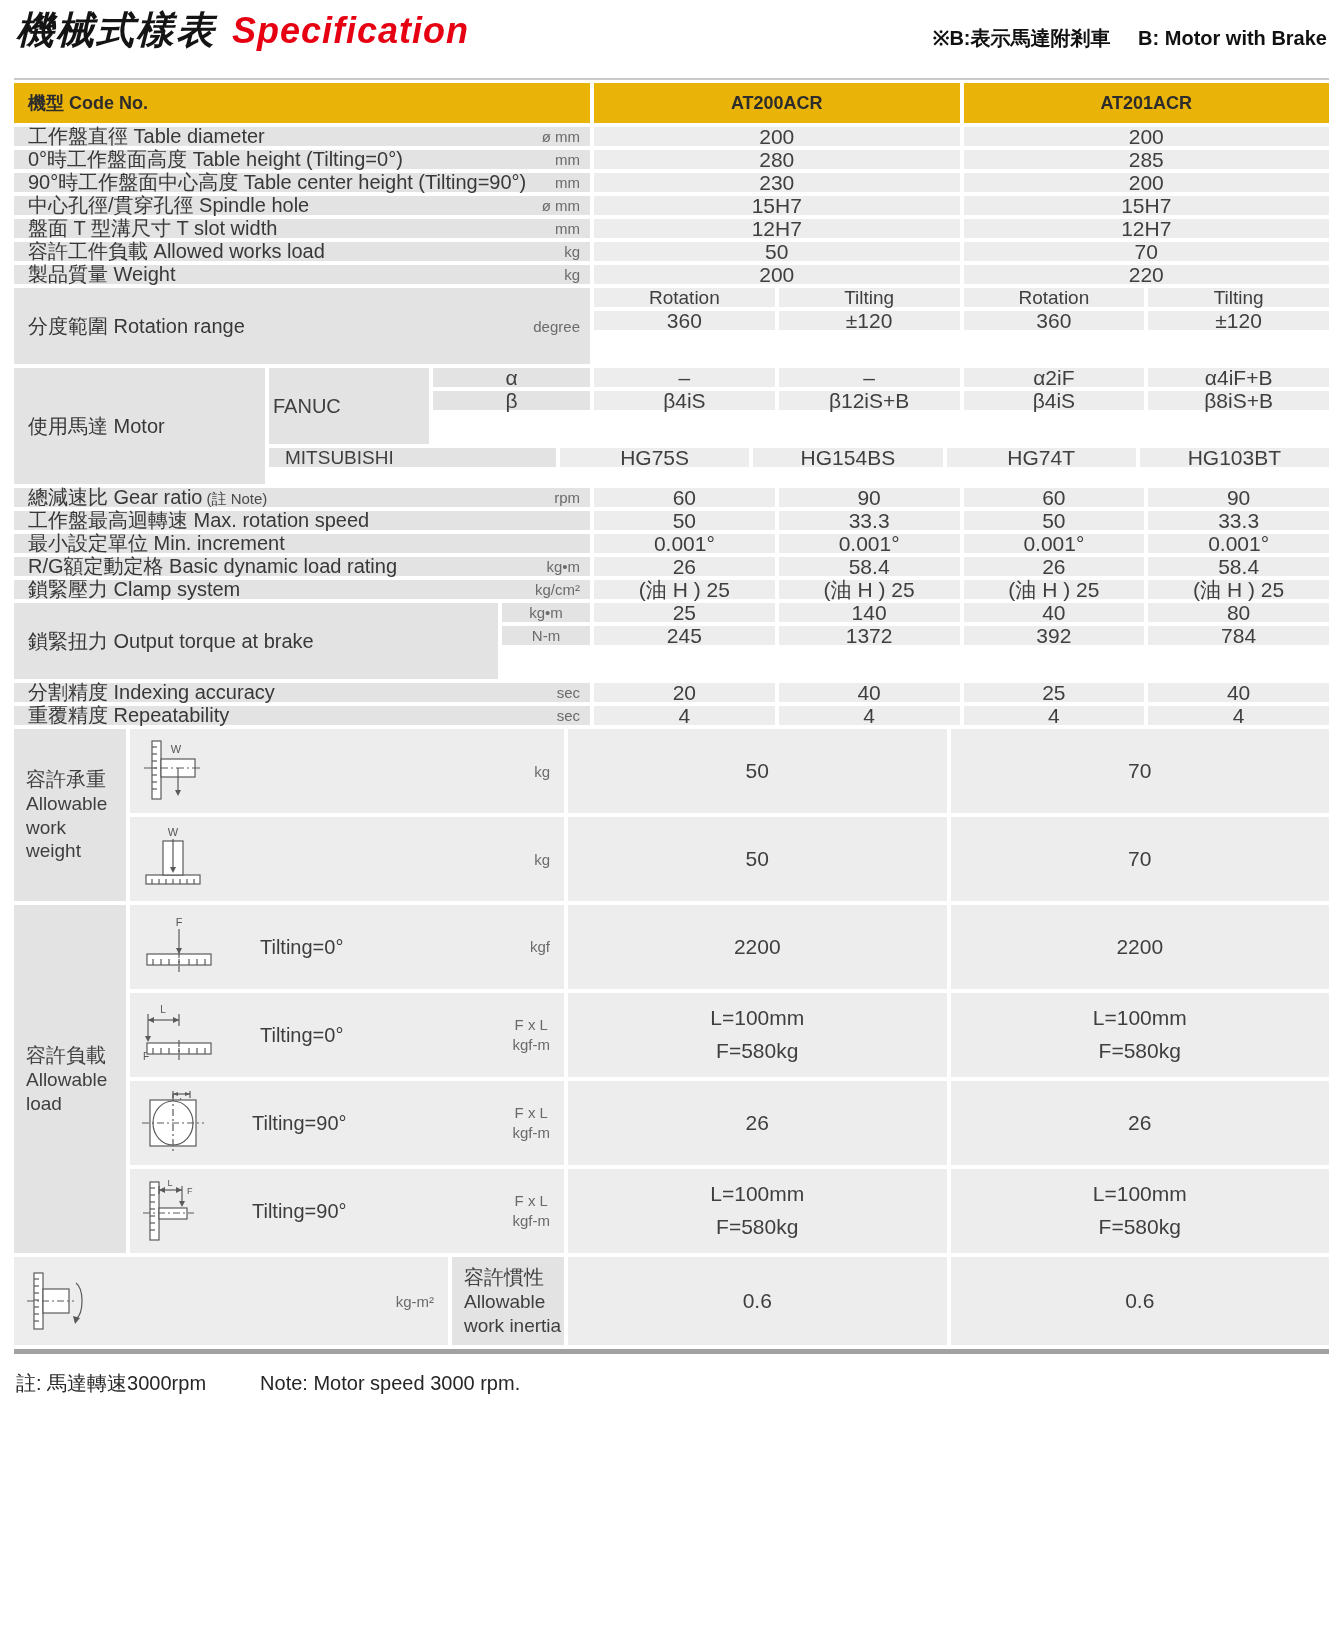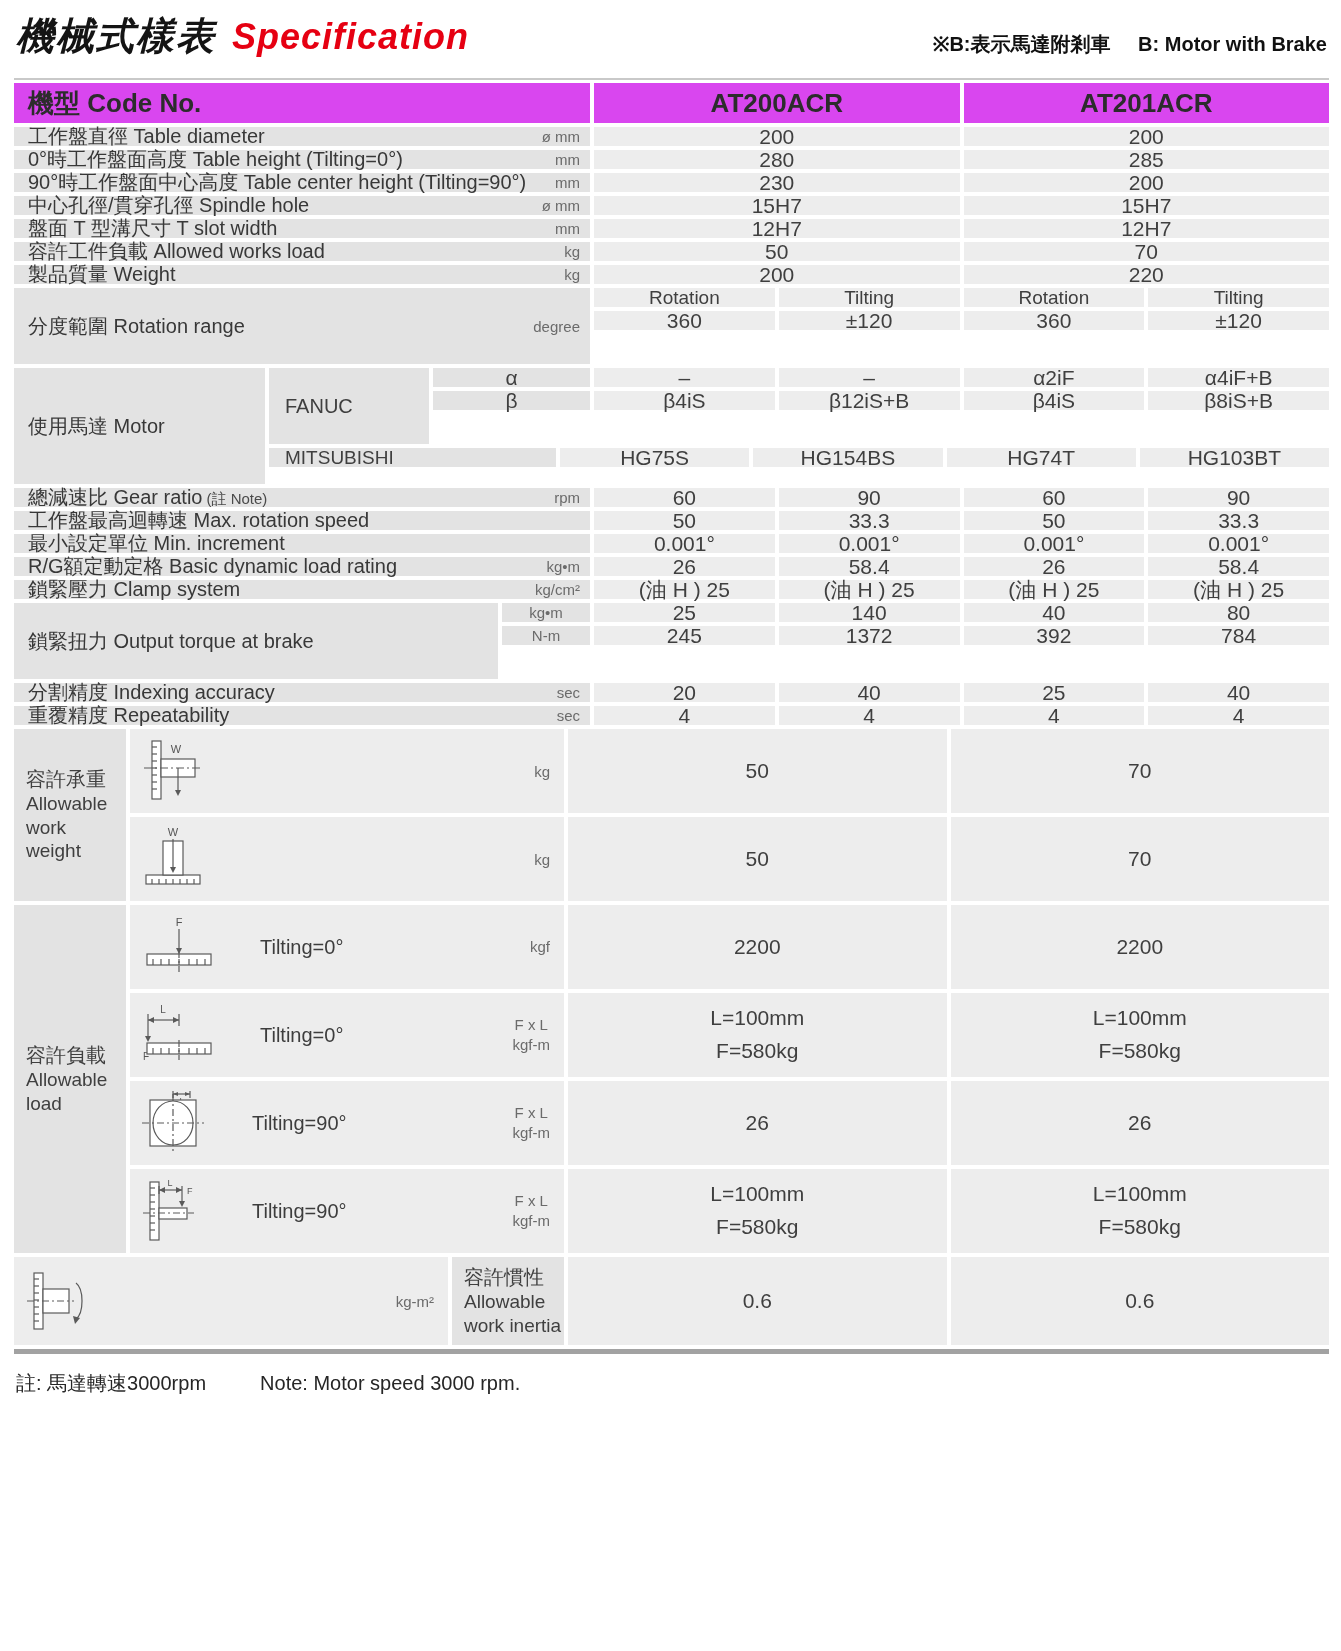--- a/index.html
+++ b/index.html
@@ -1,37 +1,37 @@
 <!DOCTYPE html>
 <html><head>
 <meta charset="utf-8">
 <style>
   html,body{margin:0;padding:0;background:#fff;}
   body{width:1341px;height:1651px;font-family:"Liberation Sans",sans-serif;color:#3c3c3c;overflow:hidden;}
   .page{padding:0 12px 0 14px;box-sizing:border-box;}
   
-  .titlebar{display:flex;justify-content:space-between;align-items:flex-end;height:78px;box-sizing:border-box;padding:14px 2px 16px 2px;}
+  .titlebar{display:flex;justify-content:space-between;align-items:flex-end;height:78px;box-sizing:border-box;padding:14px 2px 22px 2px;}
   .titles{display:flex;align-items:baseline;}
   .title-zh{font-size:38px;font-weight:bold;font-style:italic;color:#141414;letter-spacing:2px;}
   .title-en{font-size:36px;font-weight:bold;font-style:italic;color:#e60012;margin-left:16px;letter-spacing:1px;}
   .topnote{font-size:20px;font-weight:bold;color:#111;padding-bottom:4px;}
   .topnote span{margin-left:22px;margin-top:36px;}
   .topnote span:first-child{margin-left:0;}
   
   .spec-table{border-top:2px solid #c9c9c9;padding-top:3px;display:flex;flex-direction:column;gap:4px;}
   .row{display:flex;gap:4px;}
   .col{display:flex;flex-direction:column;gap:4px;flex:1;min-width:0;}
   .cell{background:#ededed;display:flex;align-items:center;justify-content:center;box-sizing:border-box;font-size:21px;color:#3f3f3f;}
   .lblc{background:#e3e3e3;}
   .labelrow{background:#e3e3e3;justify-content:space-between;padding:0 10px 0 14px;}
   .lbl{font-size:20px;color:#383838;text-align:left;}
   .note{font-size:15px;color:#4a4a4a;margin-left:4px;}
   .unit{font-size:15px;color:#6b6b6b;white-space:nowrap;text-align:right;}
   .unit2{font-size:15px;color:#6b6b6b;text-align:center;line-height:1.35;}
-  .hdr{background:#d946ef;font-weight:bold;font-size:26px;color:#2c2c2c;}
+  .hdr{background:#eab308;font-weight:bold;font-size:18px;color:#2c2c2c;}
   .hdr.left{justify-content:flex-start;padding-left:14px;font-weight:600;}
   .v{font-size:21px;}
   .v2l{flex-direction:column;line-height:1.55;}
   .model{flex:1;min-width:0;}
   .sub{flex:1;min-width:0;}
   
   .wL{width:576px;flex:none;}
   .w251{width:251px;flex:none;}
   .w160{width:160px;flex:none;}
   .w157{width:157px;flex:none;}
@@ -157,21 +157,21 @@
         </div>
       </div>
     </div>
 
     <div class="row h116">
       <div class="cell labelrow w251">
         <span class="lbl">使用馬達  Motor</span>
       </div>
       <div class="col">
         <div class="row h76">
-          <div class="cell lblc w160" style="justify-content:flex-start;padding-left:16px;font-size:20px;">FANUC</div>
+          <div class="cell lblc w160" style="justify-content:flex-start;padding-left:4px;font-size:20px;">FANUC</div>
           <div class="col">
             <div class="row h36">
               <div class="cell lblc w157">α</div>
               <div class="cell v sub">–</div>
               <div class="cell v sub">–</div>
               <div class="cell v sub">α2iF</div>
               <div class="cell v sub">α4iF+B</div>
             </div>
             <div class="row h36">
               <div class="cell lblc w157">β</div>

